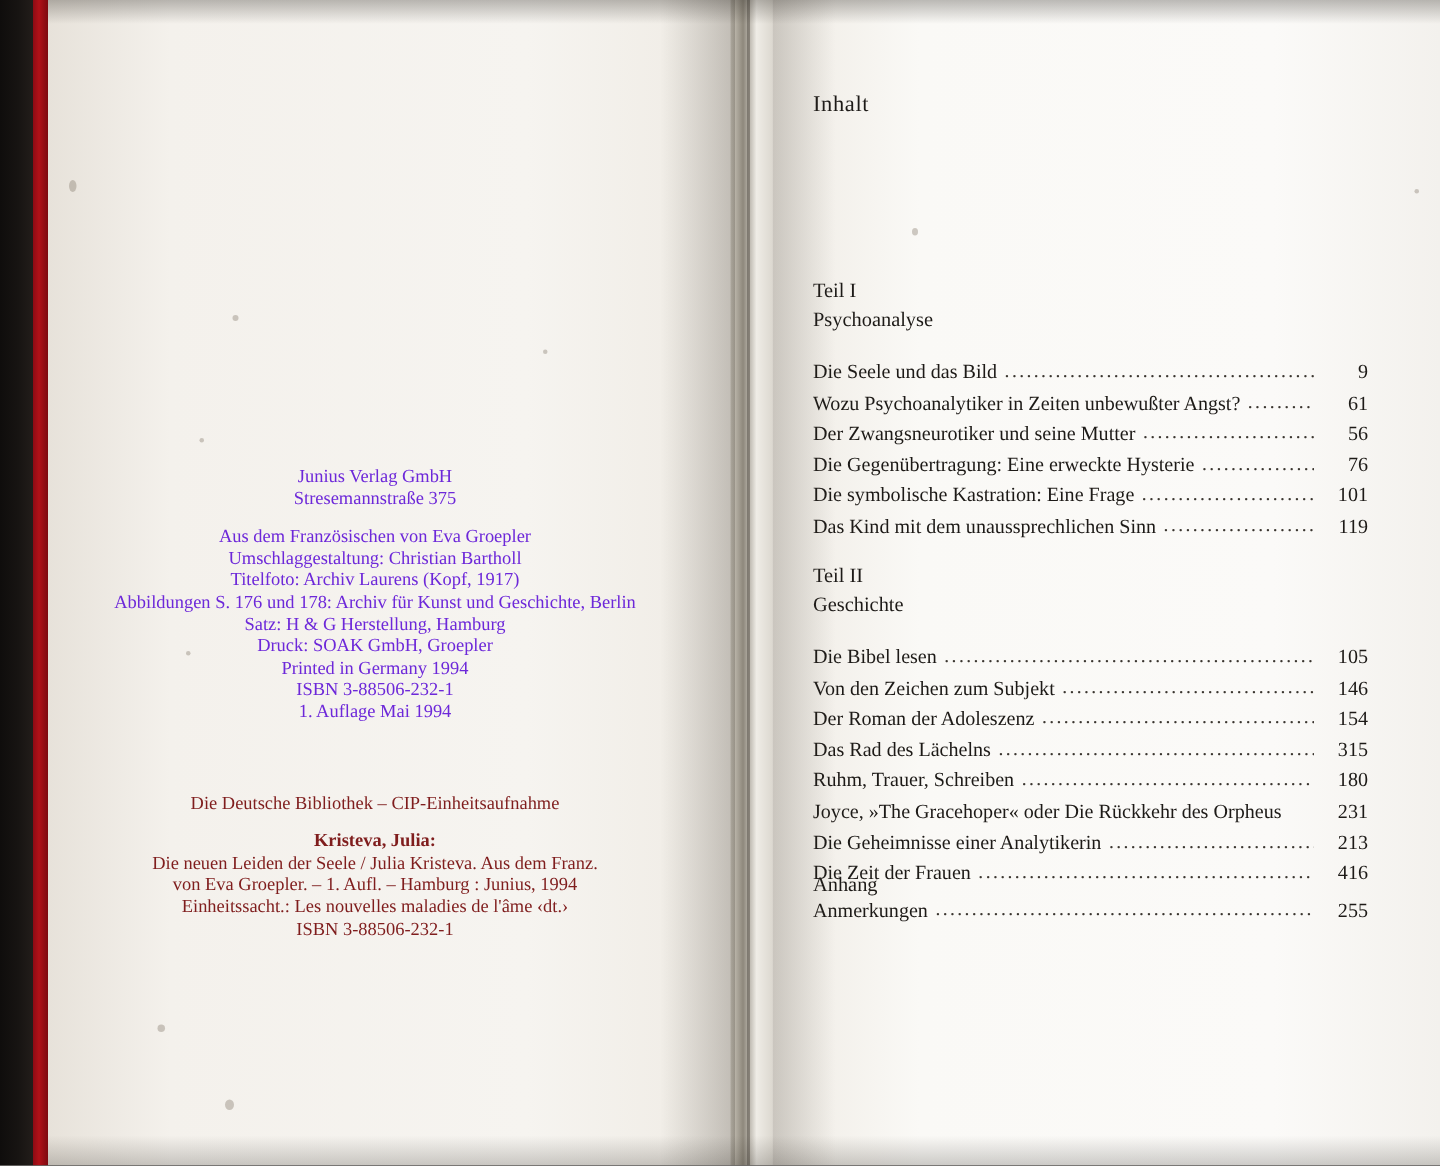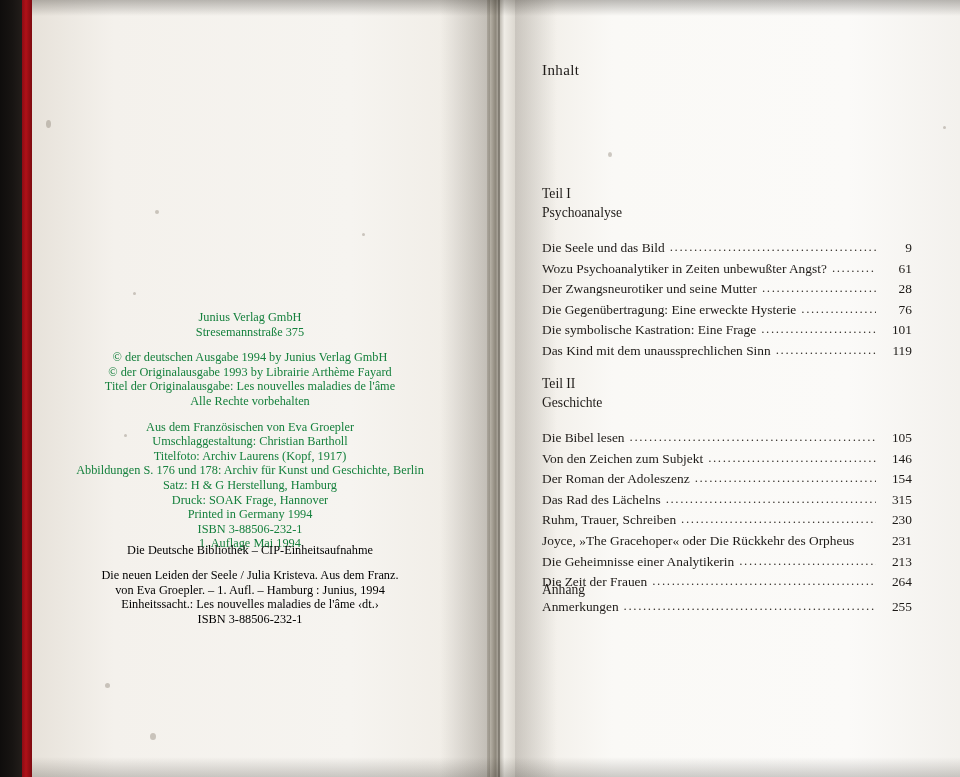--- a/index.html
+++ b/index.html
@@ -74,34 +74,34 @@
 
   
   .imprint {
     position: absolute;
     left: 60px;
     top: 310px;
     width: 380px;
     text-align: center;
     font-size: 12.3px;
     line-height: 14.6px;
-    color: #15803d;
+    color: #6d28d9;
   }
   .imprint .blk { margin-bottom: 11px; }
   .imprint .blk:last-child { margin-bottom: 0; }
 
   .cip {
     position: absolute;
     left: 60px;
-    top: 543px;
+    top: 528px;
     width: 380px;
     text-align: center;
     font-size: 12.3px;
     line-height: 14.8px;
-    color: #000000;
+    color: #7f1d1d;
   }
   .cip .sp { display: block; height: 10px; }
   .cip .bold { font-weight: bold; }
 
   
   .inhalt-title {
     position: absolute;
     left: 542px;
     top: 62px;
     font-size: 15px;
@@ -200,41 +200,36 @@
   <div class="speck" style="left:150px; top:733px; width:6px;  height:7px;"></div>
   <div class="speck" style="left:608px; top:152px; width:4px;  height:5px;"></div>
   <div class="speck" style="left:943px; top:126px; width:3px;  height:3px;"></div>
 
   <div class="imprint">
     <div class="blk">
       <div>Junius Verlag GmbH</div>
       <div>Stresemannstraße 375</div>
     </div>
     <div class="blk">
-      <div>© der deutschen Ausgabe 1994 by Junius Verlag GmbH</div>
-      <div>© der Originalausgabe 1993 by Librairie Arthème Fayard</div>
-      <div>Titel der Originalausgabe: Les nouvelles maladies de l'âme</div>
-      <div>Alle Rechte vorbehalten</div>
-    </div>
-    <div class="blk">
       <div>Aus dem Französischen von Eva Groepler</div>
       <div>Umschlaggestaltung: Christian Bartholl</div>
       <div>Titelfoto: Archiv Laurens (Kopf, 1917)</div>
       <div>Abbildungen S. 176 und 178: Archiv für Kunst und Geschichte, Berlin</div>
       <div>Satz: H &amp; G Herstellung, Hamburg</div>
-      <div>Druck: SOAK Frage, Hannover</div>
+      <div>Druck: SOAK GmbH, Groepler</div>
       <div>Printed in Germany 1994</div>
       <div>ISBN 3-88506-232-1</div>
       <div>1. Auflage Mai 1994</div>
     </div>
   </div>
 
   <div class="cip">
     <div>Die Deutsche Bibliothek – CIP-Einheitsaufnahme</div>
     <span class="sp"></span>
+    <div class="bold">Kristeva, Julia:</div>
     <div>Die neuen Leiden der Seele / Julia Kristeva. Aus dem Franz.</div>
     <div>von Eva Groepler. – 1. Aufl. – Hamburg : Junius, 1994</div>
     <div>Einheitssacht.: Les nouvelles maladies de l'âme ‹dt.›</div>
     <div>ISBN 3-88506-232-1</div>
   </div>
 
   <div class="inhalt-title">Inhalt</div>
 
   <div class="part part-1">
     <div>Teil I</div>
@@ -248,21 +243,21 @@
       <span class="p">9</span>
     </div>
     <div class="toc-row">
       <span class="t">Wozu Psychoanalytiker in Zeiten unbewußter Angst?</span>
       <span class="dots">......................................................</span>
       <span class="p">61</span>
     </div>
     <div class="toc-row">
       <span class="t">Der Zwangsneurotiker und seine Mutter</span>
       <span class="dots">......................................................</span>
-      <span class="p">28</span>
+      <span class="p">56</span>
     </div>
     <div class="toc-row">
       <span class="t">Die Gegenübertragung: Eine erweckte Hysterie</span>
       <span class="dots">......................................................</span>
       <span class="p">76</span>
     </div>
     <div class="toc-row">
       <span class="t">Die symbolische Kastration: Eine Frage</span>
       <span class="dots">......................................................</span>
       <span class="p">101</span>
@@ -296,36 +291,36 @@
       <span class="p">154</span>
     </div>
     <div class="toc-row">
       <span class="t">Das Rad des Lächelns</span>
       <span class="dots">......................................................</span>
       <span class="p">315</span>
     </div>
     <div class="toc-row">
       <span class="t">Ruhm, Trauer, Schreiben</span>
       <span class="dots">......................................................</span>
-      <span class="p">230</span>
+      <span class="p">180</span>
     </div>
     <div class="toc-row nodots">
       <span class="t">Joyce, »The Gracehoper« oder Die Rückkehr des Orpheus</span>
       <span class="dots"></span>
       <span class="p">231</span>
     </div>
     <div class="toc-row">
       <span class="t">Die Geheimnisse einer Analytikerin</span>
       <span class="dots">......................................................</span>
       <span class="p">213</span>
     </div>
     <div class="toc-row">
       <span class="t">Die Zeit der Frauen</span>
       <span class="dots">......................................................</span>
-      <span class="p">264</span>
+      <span class="p">416</span>
     </div>
   </div>
 
   <div class="part part-3">
     <div>Anhang</div>
   </div>
 
   <div class="toc toc-3">
     <div class="toc-row">
       <span class="t">Anmerkungen</span>

